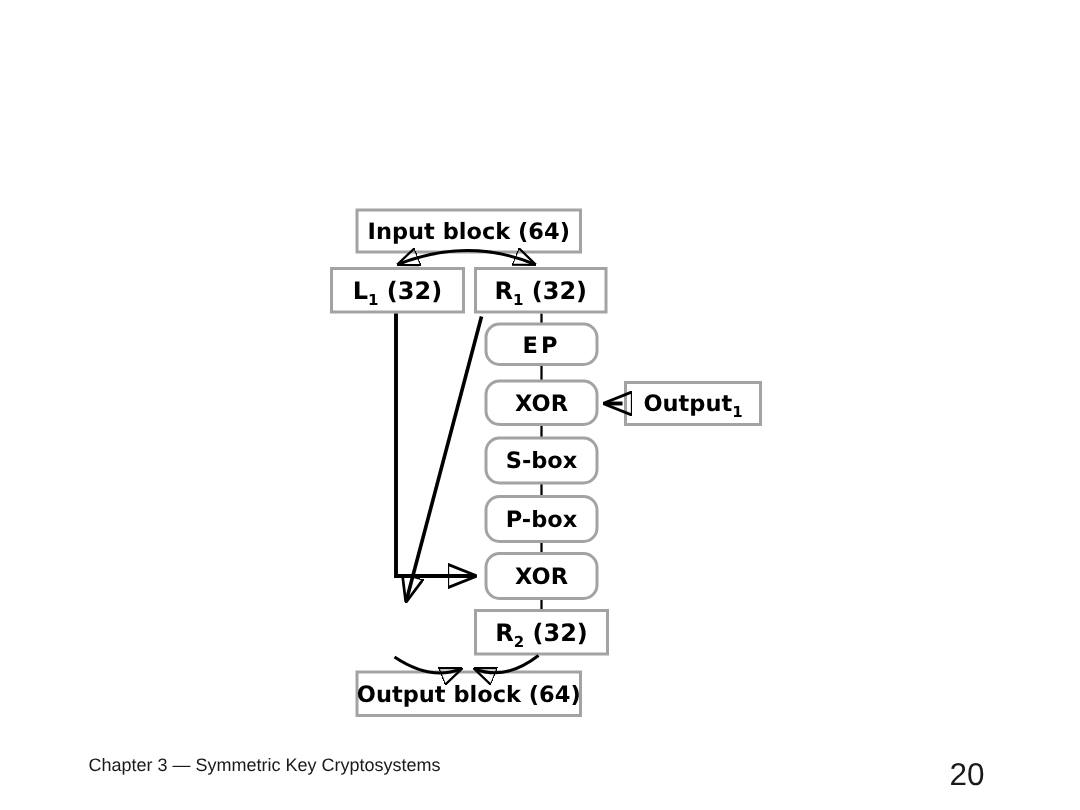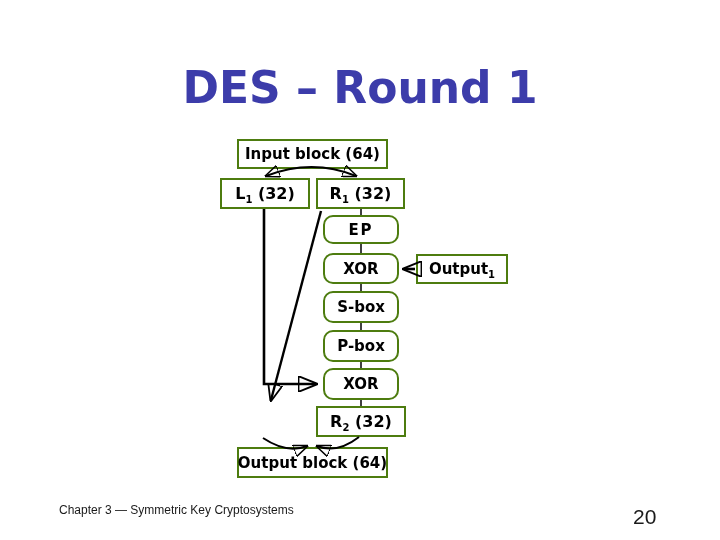--- a/index.html
+++ b/index.html
@@ -10,21 +10,21 @@
   .title {
     position:absolute; left:0; top:62px; width:100%;
     text-align:center; font-size:44px; font-weight:700;
     letter-spacing:0px; color:#3c3caa;
   }
   .svg-layer { position:absolute; left:0; top:0; width:720px; height:540px; pointer-events:none; }
   .behind { z-index:0; }
   .front  { z-index:2; }
   .box {
     position:absolute; box-sizing:border-box; background:#ffffff;
-    border:2px solid #4d7c0f; color:#000;
+    border:2px solid #a3a3a3; color:#000;
     display:flex; align-items:center; justify-content:center;
     font-weight:700; font-size:15px; z-index:1; white-space:pre;
   }
   .rounded { border-radius:10px; }
   .sub { font-size:10px; position:relative; top:4px; }
   .post { white-space:pre; }
   .footer-left {
     position:absolute; left:59px; top:503px;
     font-family:"Liberation Sans", sans-serif; font-size:12px; color:#1a1a1a; z-index:1;
   }
@@ -32,21 +32,20 @@
     position:absolute; left:633px; top:505px;
     font-family:"Liberation Sans", sans-serif; font-size:21px; color:#1a1a1a; z-index:1;
   }
   svg path, svg line { stroke:#000; fill:none; }
 </style>
 </head>
 <body>
 
 <div class="slide">
 
-  <div class="title" style="color: rgb(60, 60, 170);">DES – Round 1</div>
 
   <svg class="svg-layer behind" viewBox="0 0 720 540">
     <line x1="361" y1="208" x2="361" y2="406" stroke-width="1.5"></line>
   </svg>
 
   <div class="box" style="left:237px; top:139px; width:151px; height:30px;">
     <span>Input block (64)</span>
   </div>
 
   <div class="box" style="left:220px; top:178px; width:90px; height:31px; font-size:16px;">

